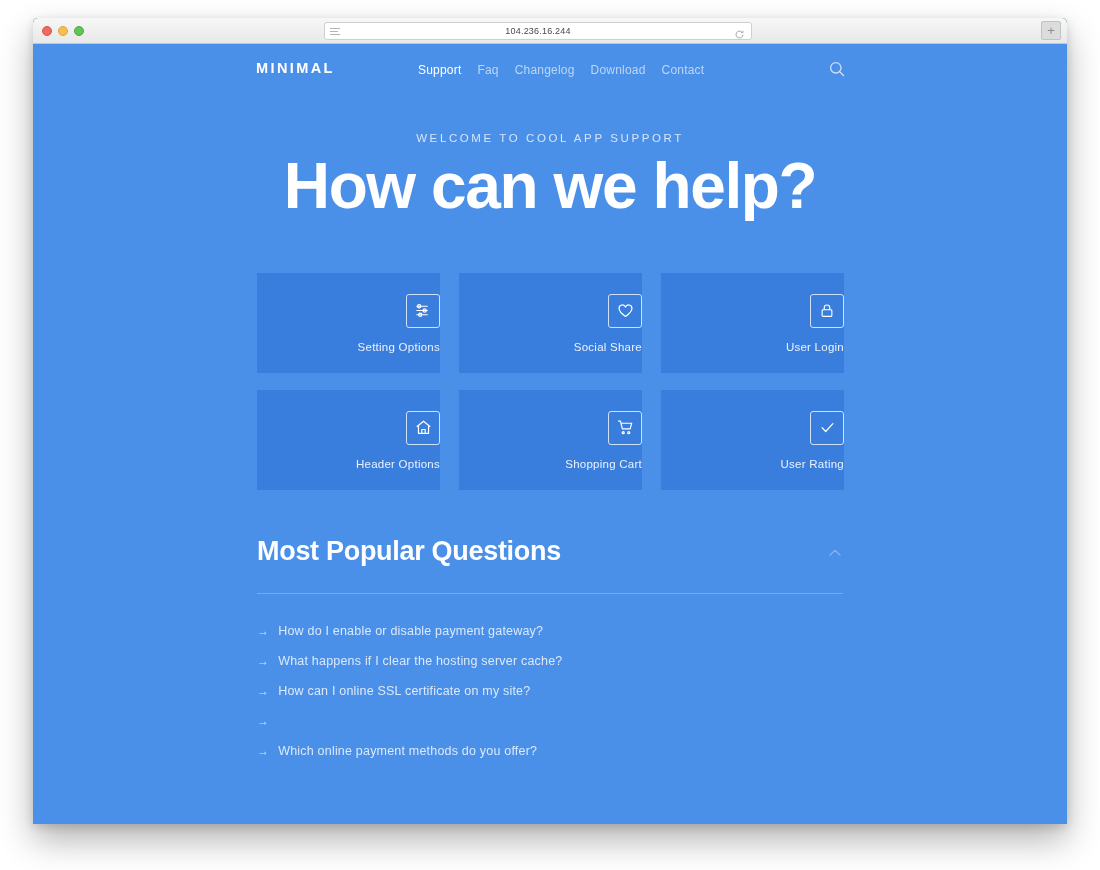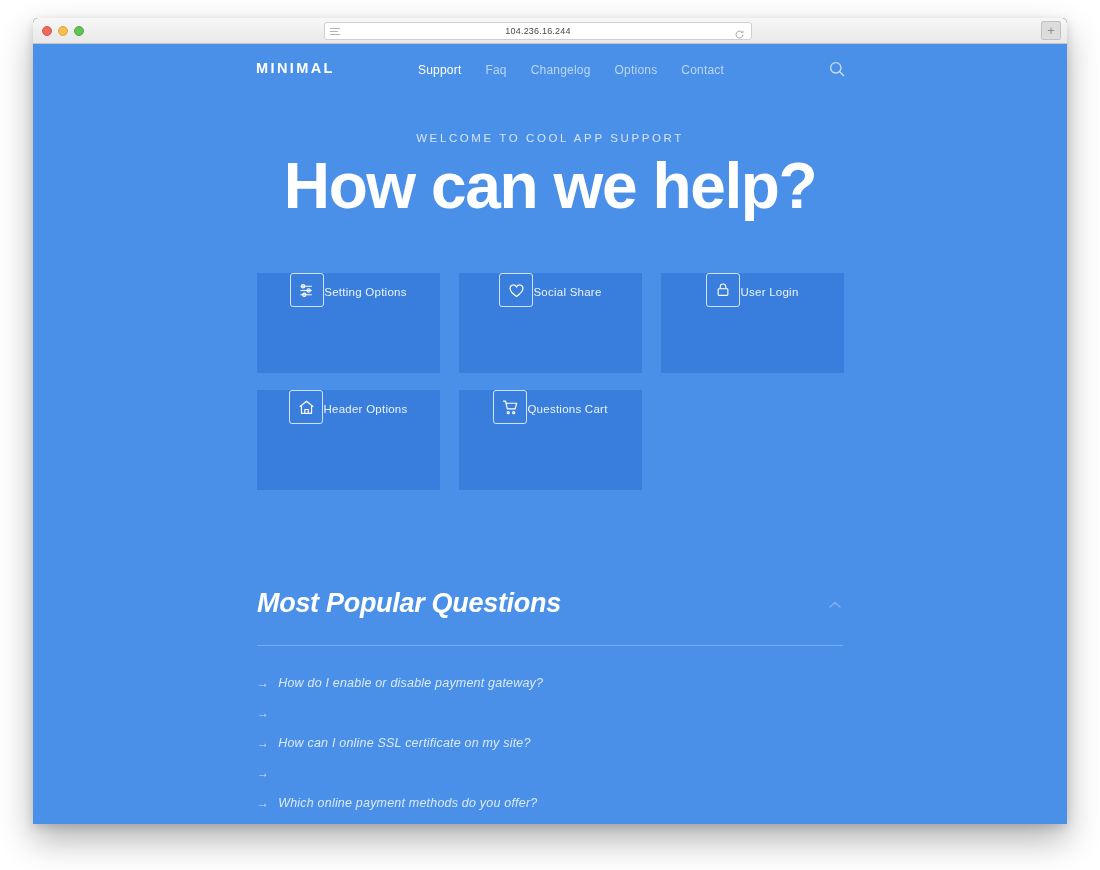--- a/index.html
+++ b/index.html
@@ -127,21 +127,21 @@
     font-size: 14.5px;
     font-weight: bold;
     letter-spacing: 2.4px;
     color: #ffffff;
   }
   #main-nav {
     position: absolute;
     left: 385px;
     top: 19px;
     display: flex;
-    gap: 24px;
+    gap: 16px;
   }
   .nav-link {
     font-size: 12px;
     color: #bcd6f5;
     text-decoration: none;
     letter-spacing: 0.2px;
     white-space: nowrap;
   }
   .nav-link.active { color: #ffffff; }
   #search-button {
@@ -176,22 +176,22 @@
     width: 586px;
     margin: 53px auto 0 auto;
     display: grid;
     grid-template-columns: repeat(3, 183px);
     grid-template-rows: repeat(2, 100px);
     gap: 17px 19px;
   }
   .category-card {
     background: #3a7edd;
     display: flex;
-    flex-direction: row;
-    align-items: flex-start;
+    flex-direction: column;
+    align-items: flex-end;
     justify-content: center;
     cursor: pointer;
   }
   .card-icon {
     width: 34px;
     height: 34px;
     border: 1.4px solid #cfe2fa;
     border-radius: 3px;
     display: flex;
     align-items: center;
@@ -202,22 +202,21 @@
   .card-label {
     margin-top: 13px;
     font-size: 11.5px;
     color: #eaf2fd;
     letter-spacing: 0.25px;
   }
 
   
   #faq-section {
     width: 586px;
-    margin: 98px auto 0 auto;
-    font-style: italic;
+    margin: 46px auto 0 auto;
   }
   #faq-header {
     display: flex;
     align-items: flex-end;
     justify-content: space-between;
     padding-bottom: 26px;
     border-bottom: 1px solid #74aced;
   }
   #faq-title {
     font-size: 27px;
@@ -279,21 +278,21 @@
 
   <div id="page-viewport">
 
     <div id="site-header">
       <div id="brand-logo">MINIMAL</div>
 
       <nav id="main-nav">
         <a class="nav-link active" href="#">Support</a>
         <a class="nav-link" href="#">Faq</a>
         <a class="nav-link" href="#">Changelog</a>
-        <a class="nav-link" href="#">Options</a>
+        <a class="nav-link" href="#">Download</a>
         <a class="nav-link" href="#">Contact</a>
       </nav>
 
       <div id="search-button">
         <svg viewBox="0 0 18 18" width="18" height="18" fill="none" stroke="currentColor" stroke-width="1.3">
           <circle cx="7.8" cy="7.8" r="5.2"></circle>
             <path d="M11.7 11.7L16 16"></path>
         </svg>
       </div>
     </div>
@@ -350,43 +349,52 @@
       </div>
 
       <div class="category-card">
         <span class="card-icon">
           <svg viewBox="0 0 20 20" width="19" height="19" fill="none" stroke="currentColor" stroke-width="1.25" stroke-linecap="round" stroke-linejoin="round">
             <path d="M2.6 3.2h2.1l2 8.2h8.2l1.6-5.9H5.5"></path>
             <circle cx="7.6" cy="15.4" r="1.1"></circle>
               <circle cx="13.4" cy="15.4" r="1.1"></circle>
           </svg>
         </span>
-        <span class="card-label">Questions Cart</span>
-      </div>
-
+        <span class="card-label">Shopping Cart</span>
+      </div>
+
+      <div class="category-card">
+        <span class="card-icon">
+          <svg viewBox="0 0 20 20" width="19" height="19" fill="none" stroke="currentColor" stroke-width="1.3" stroke-linecap="round" stroke-linejoin="round">
+            <path d="M4.3 10.2l3.8 4 7.6-8.3"></path>
+          </svg>
+        </span>
+        <span class="card-label">User Rating</span>
+      </div>
 
     </div>
 
     <div id="faq-section">
       <div id="faq-header">
         <h2 id="faq-title">Most Popular Questions</h2>
         <span id="faq-collapse-button">
           <svg viewBox="0 0 16 16" width="16" height="16" fill="none" stroke="currentColor" stroke-width="1.2" stroke-linecap="round" stroke-linejoin="round">
             <path d="M3 10l5-4.6 5 4.6"></path>
           </svg>
         </span>
       </div>
 
       <ul id="faq-list">
         <li class="faq-item">
           <span class="faq-arrow">→</span>
           <span>How do I enable or disable payment gateway?</span>
         </li>
         <li class="faq-item">
           <span class="faq-arrow">→</span>
+          <span>What happens if I clear the hosting server cache?</span>
         </li>
         <li class="faq-item">
           <span class="faq-arrow">→</span>
           <span>How can I online SSL certificate on my site?</span>
         </li>
         <li class="faq-item">
           <span class="faq-arrow">→</span>
         </li>
         <li class="faq-item">
           <span class="faq-arrow">→</span>

